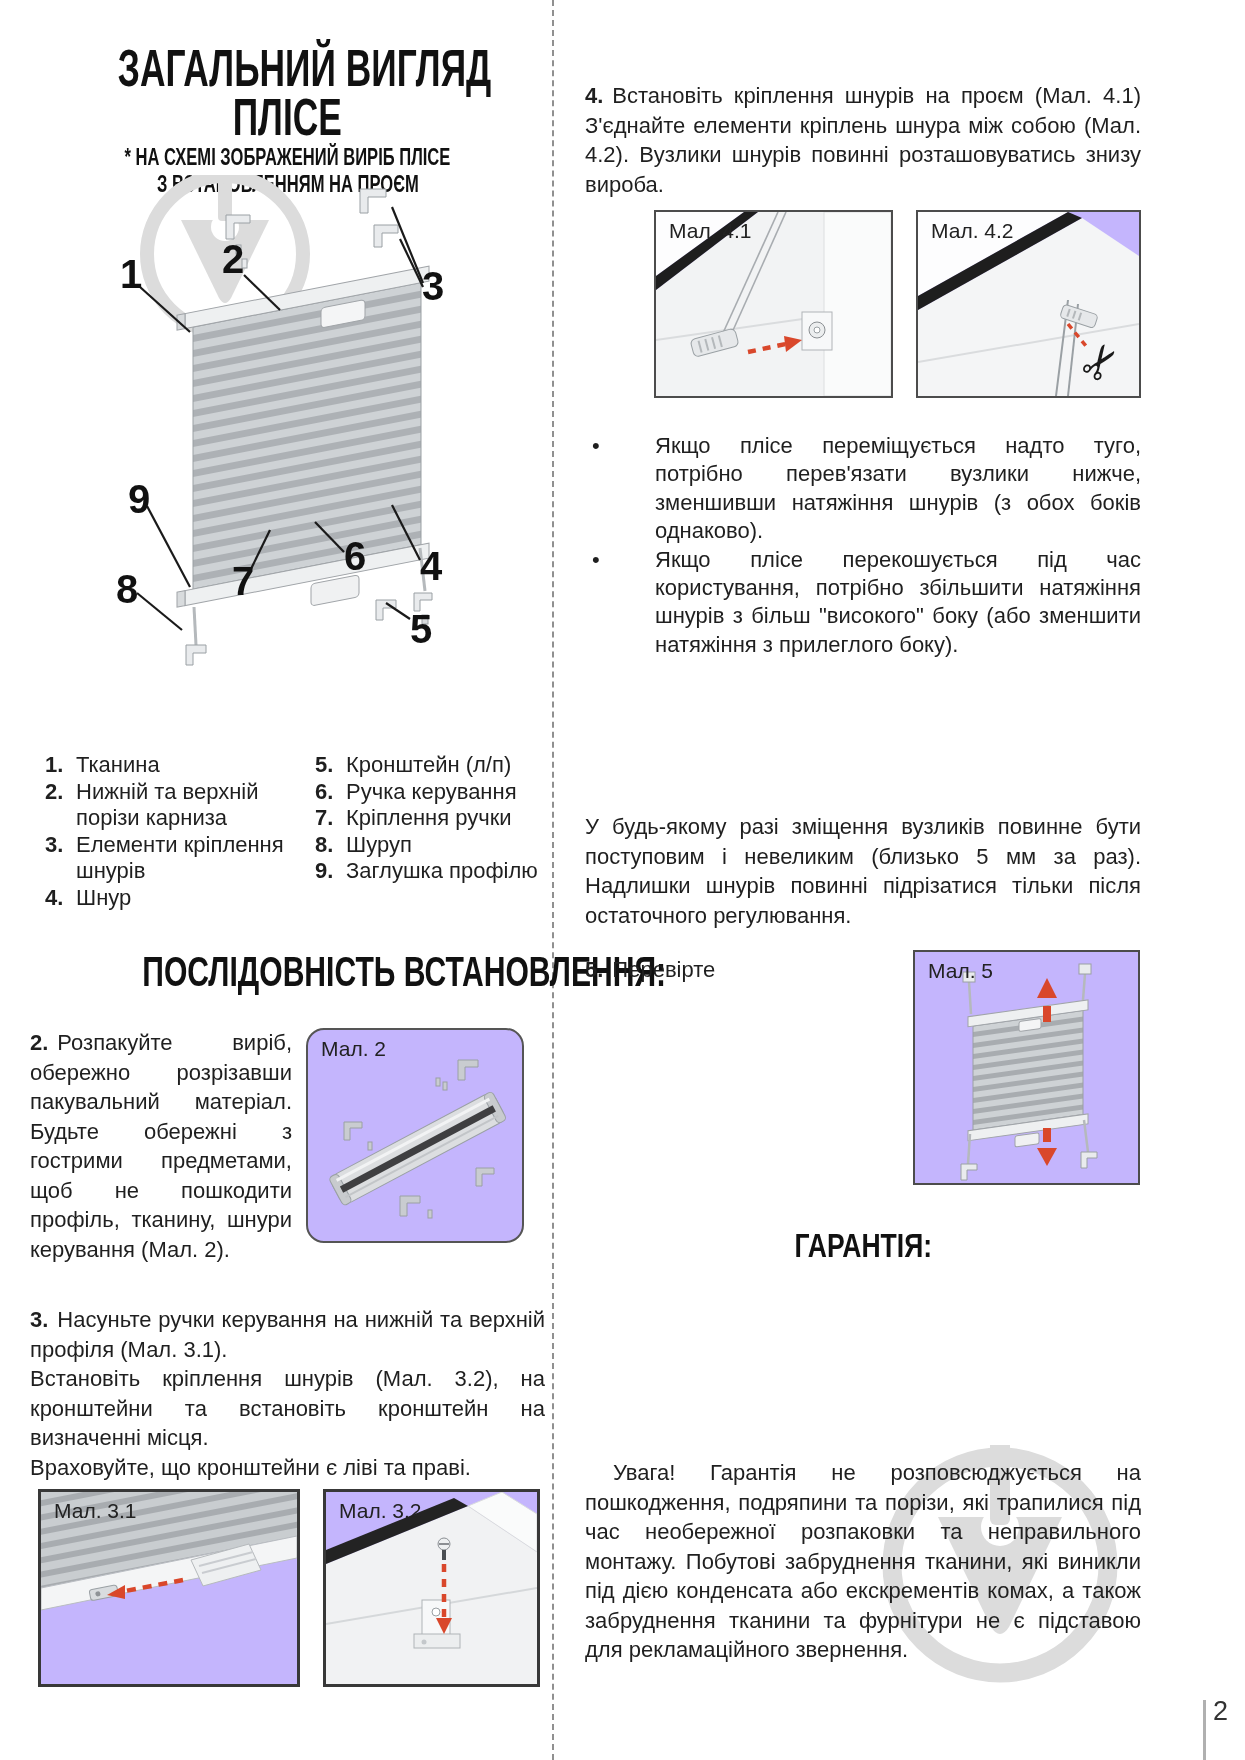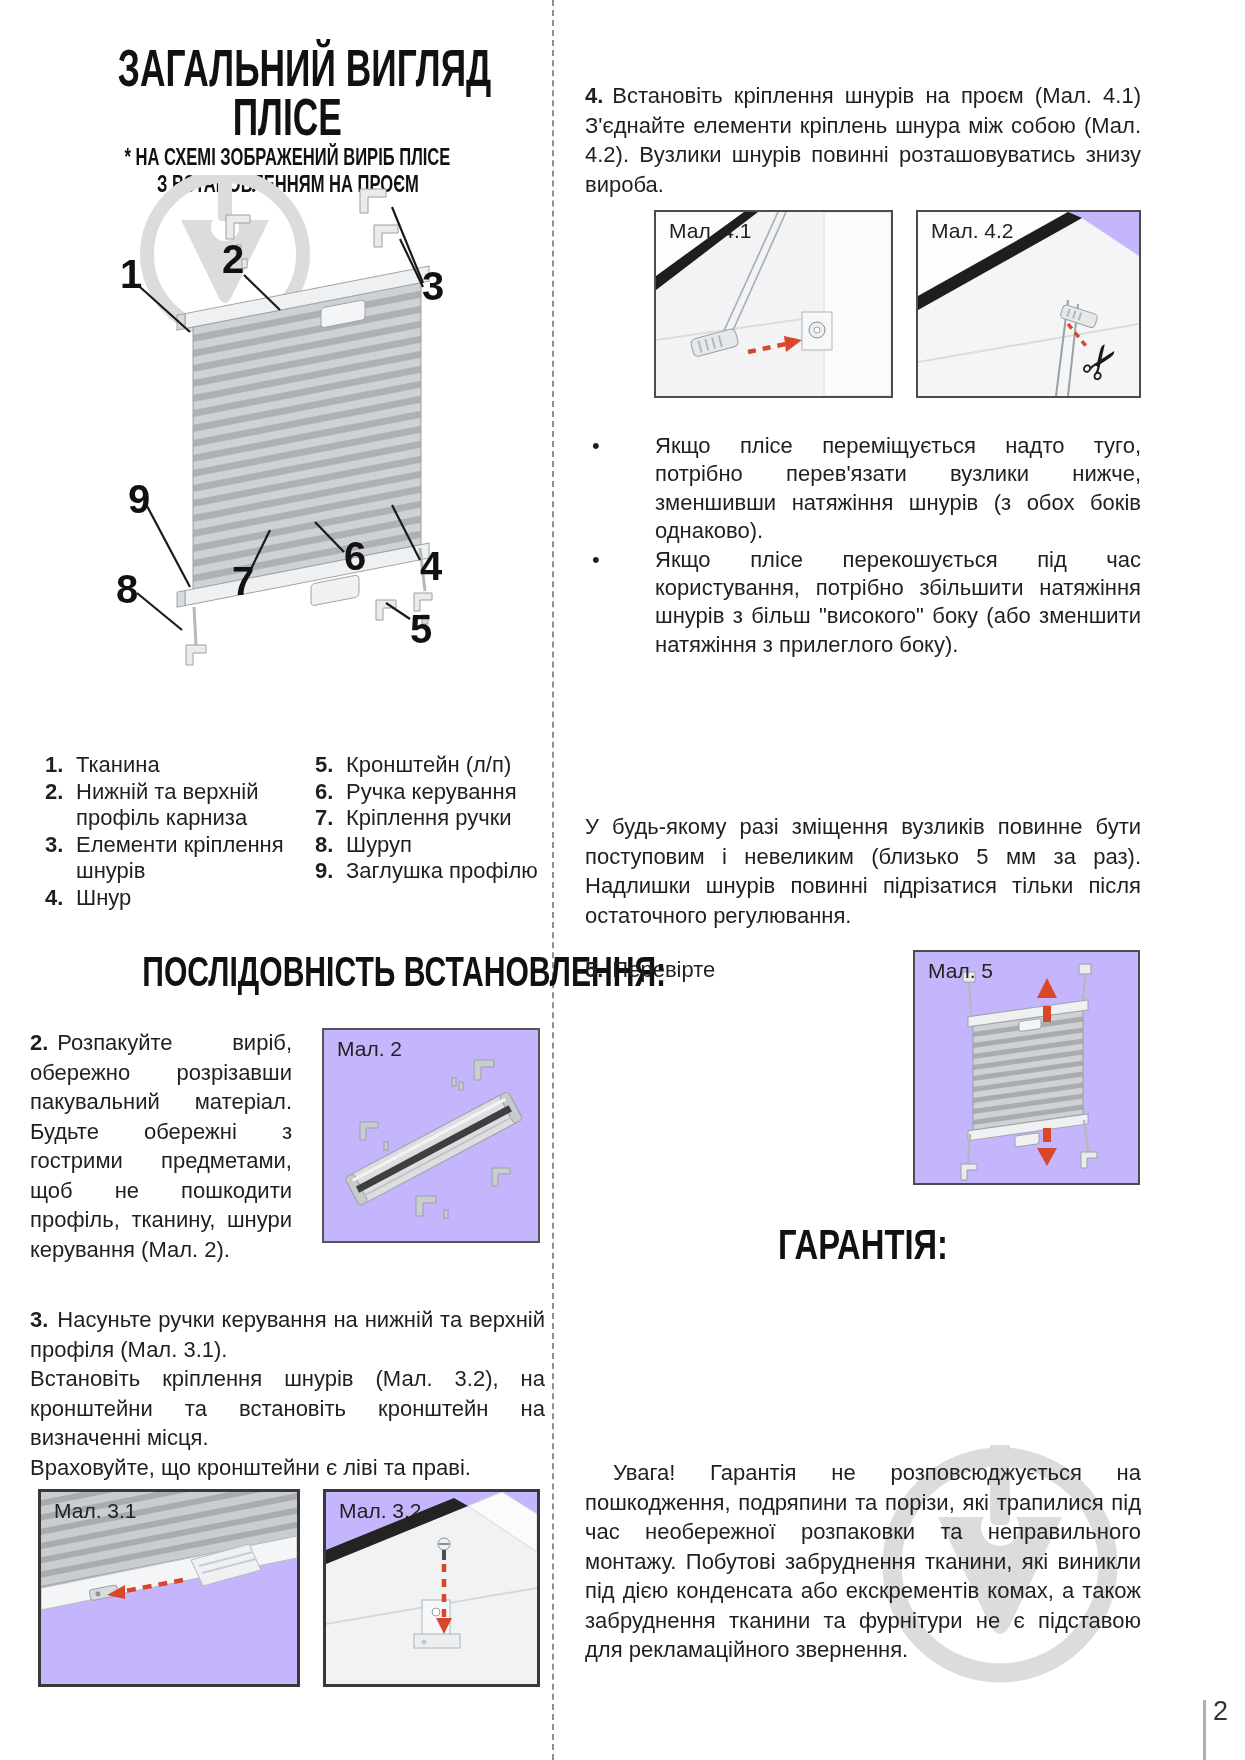--- a/index.html
+++ b/index.html
@@ -5,21 +5,21 @@
   html,body{margin:0;padding:0;background:#ffffff;}
   .page{position:relative;width:1245px;height:1760px;background:#fff;
         font-family:"Liberation Sans",sans-serif;color:#1f1f1f;overflow:hidden;}
   .abs{position:absolute;}
   .center{text-align:center;}
   .cond{display:inline-block;font-weight:900;color:#111;
         transform:scaleX(var(--sx,0.7));transform-origin:center;white-space:nowrap;}
   .title-line{font-size:52px;line-height:49px;}
   .subtitle-line{font-size:23px;line-height:27px;}
   .h2-line{font-size:43px;line-height:46px;}
-  .h3-line{font-size:42px;line-height:46px;}
+  .h3-line{font-size:34px;line-height:46px;}
   .p{font-size:22px;line-height:29.5px;text-align:justify;color:#1f1f1f;}
   .snum{font-weight:bold;margin-right:9px;}
   .legend-col{position:absolute;top:0;}
   .li{display:flex;font-size:22px;line-height:26.5px;margin:0 0 0 0;}
   .li b{flex:none;width:31px;}
   .fig{position:absolute;border:2px solid #4c4c4c;background:#c4b5fd;box-sizing:border-box;}
   .fig.heavy{border:3px solid #383838;}
   .flabel{position:absolute;top:7px;left:13px;font-size:21px;color:#222;z-index:2;}
   .bi{position:relative;padding-left:70px;text-align:justify;font-size:22px;line-height:28.4px;}
   .bi::before{content:"\2022";position:absolute;left:7px;top:0;}
@@ -118,21 +118,21 @@
     </svg>
 
     <div class="abs" style="left:0;top:752px;width:515px;height:170px;">
       <div class="legend-col" style="left:15px;width:252px;">
         <div class="li">
             <b>1.</b>
             <span>Тканина</span>
           </div>
         <div class="li">
             <b>2.</b>
-            <span>Нижній та верхній профіль карниза</span>
+            <span>Нижній та верхній порізи карниза</span>
           </div>
         <div class="li">
             <b>3.</b>
             <span>Елементи кріплення шнурів</span>
           </div>
         <div class="li">
             <b>4.</b>
             <span>Шнур</span>
           </div>
       </div>
@@ -161,21 +161,21 @@
     </div>
 
     <div class="abs center" style="left:0;top:948px;width:515px;text-align:center;">
       <div class="h2-line"><span class="cond" style="--sx:.70">ПОСЛІДОВНІСТЬ ВСТАНОВЛЕННЯ:</span></div>
     </div>
 
     <div class="abs p" style="left:0;top:1028px;width:262px;">
       <b class="snum">2.</b><span>Розпакуйте виріб, обережно розрізавши пакувальний матеріал. Будьте обережні з гострими предметами, щоб не пошкодити профіль, тканину, шнури керування (Мал. 2).</span>
     </div>
 
-    <div class="fig" style="left:292px;top:1028px;width:218px;height:215px;border-color:#555;">
+    <div class="fig" style="left:276px;top:1028px;width:218px;height:215px;border-color:#555;border-radius:18px;">
       <div class="flabel">Мал. 2</div>
       <svg width="214" height="211" viewBox="0 0 214 211">
         <g transform="translate(28,162) rotate(-28)">
           <rect x="0" y="-16" width="185" height="32" rx="9" fill="#dcdee0" stroke="#9aa0a4"></rect>
           <rect x="0" y="-16" width="10" height="32" rx="4" fill="#c8cbce" stroke="#9aa0a4"></rect>
           <rect x="175" y="-16" width="10" height="32" rx="4" fill="#c8cbce" stroke="#9aa0a4"></rect>
           <rect x="6" y="-3" width="173" height="7" fill="#3f3f41"></rect>
           <line x1="6" y1="-10" x2="179" y2="-10" stroke="#f2f3f4" stroke-width="3"></line>
           <line x1="6" y1="9" x2="179" y2="9" stroke="#c2c5c8" stroke-width="2"></line>
         </g>

